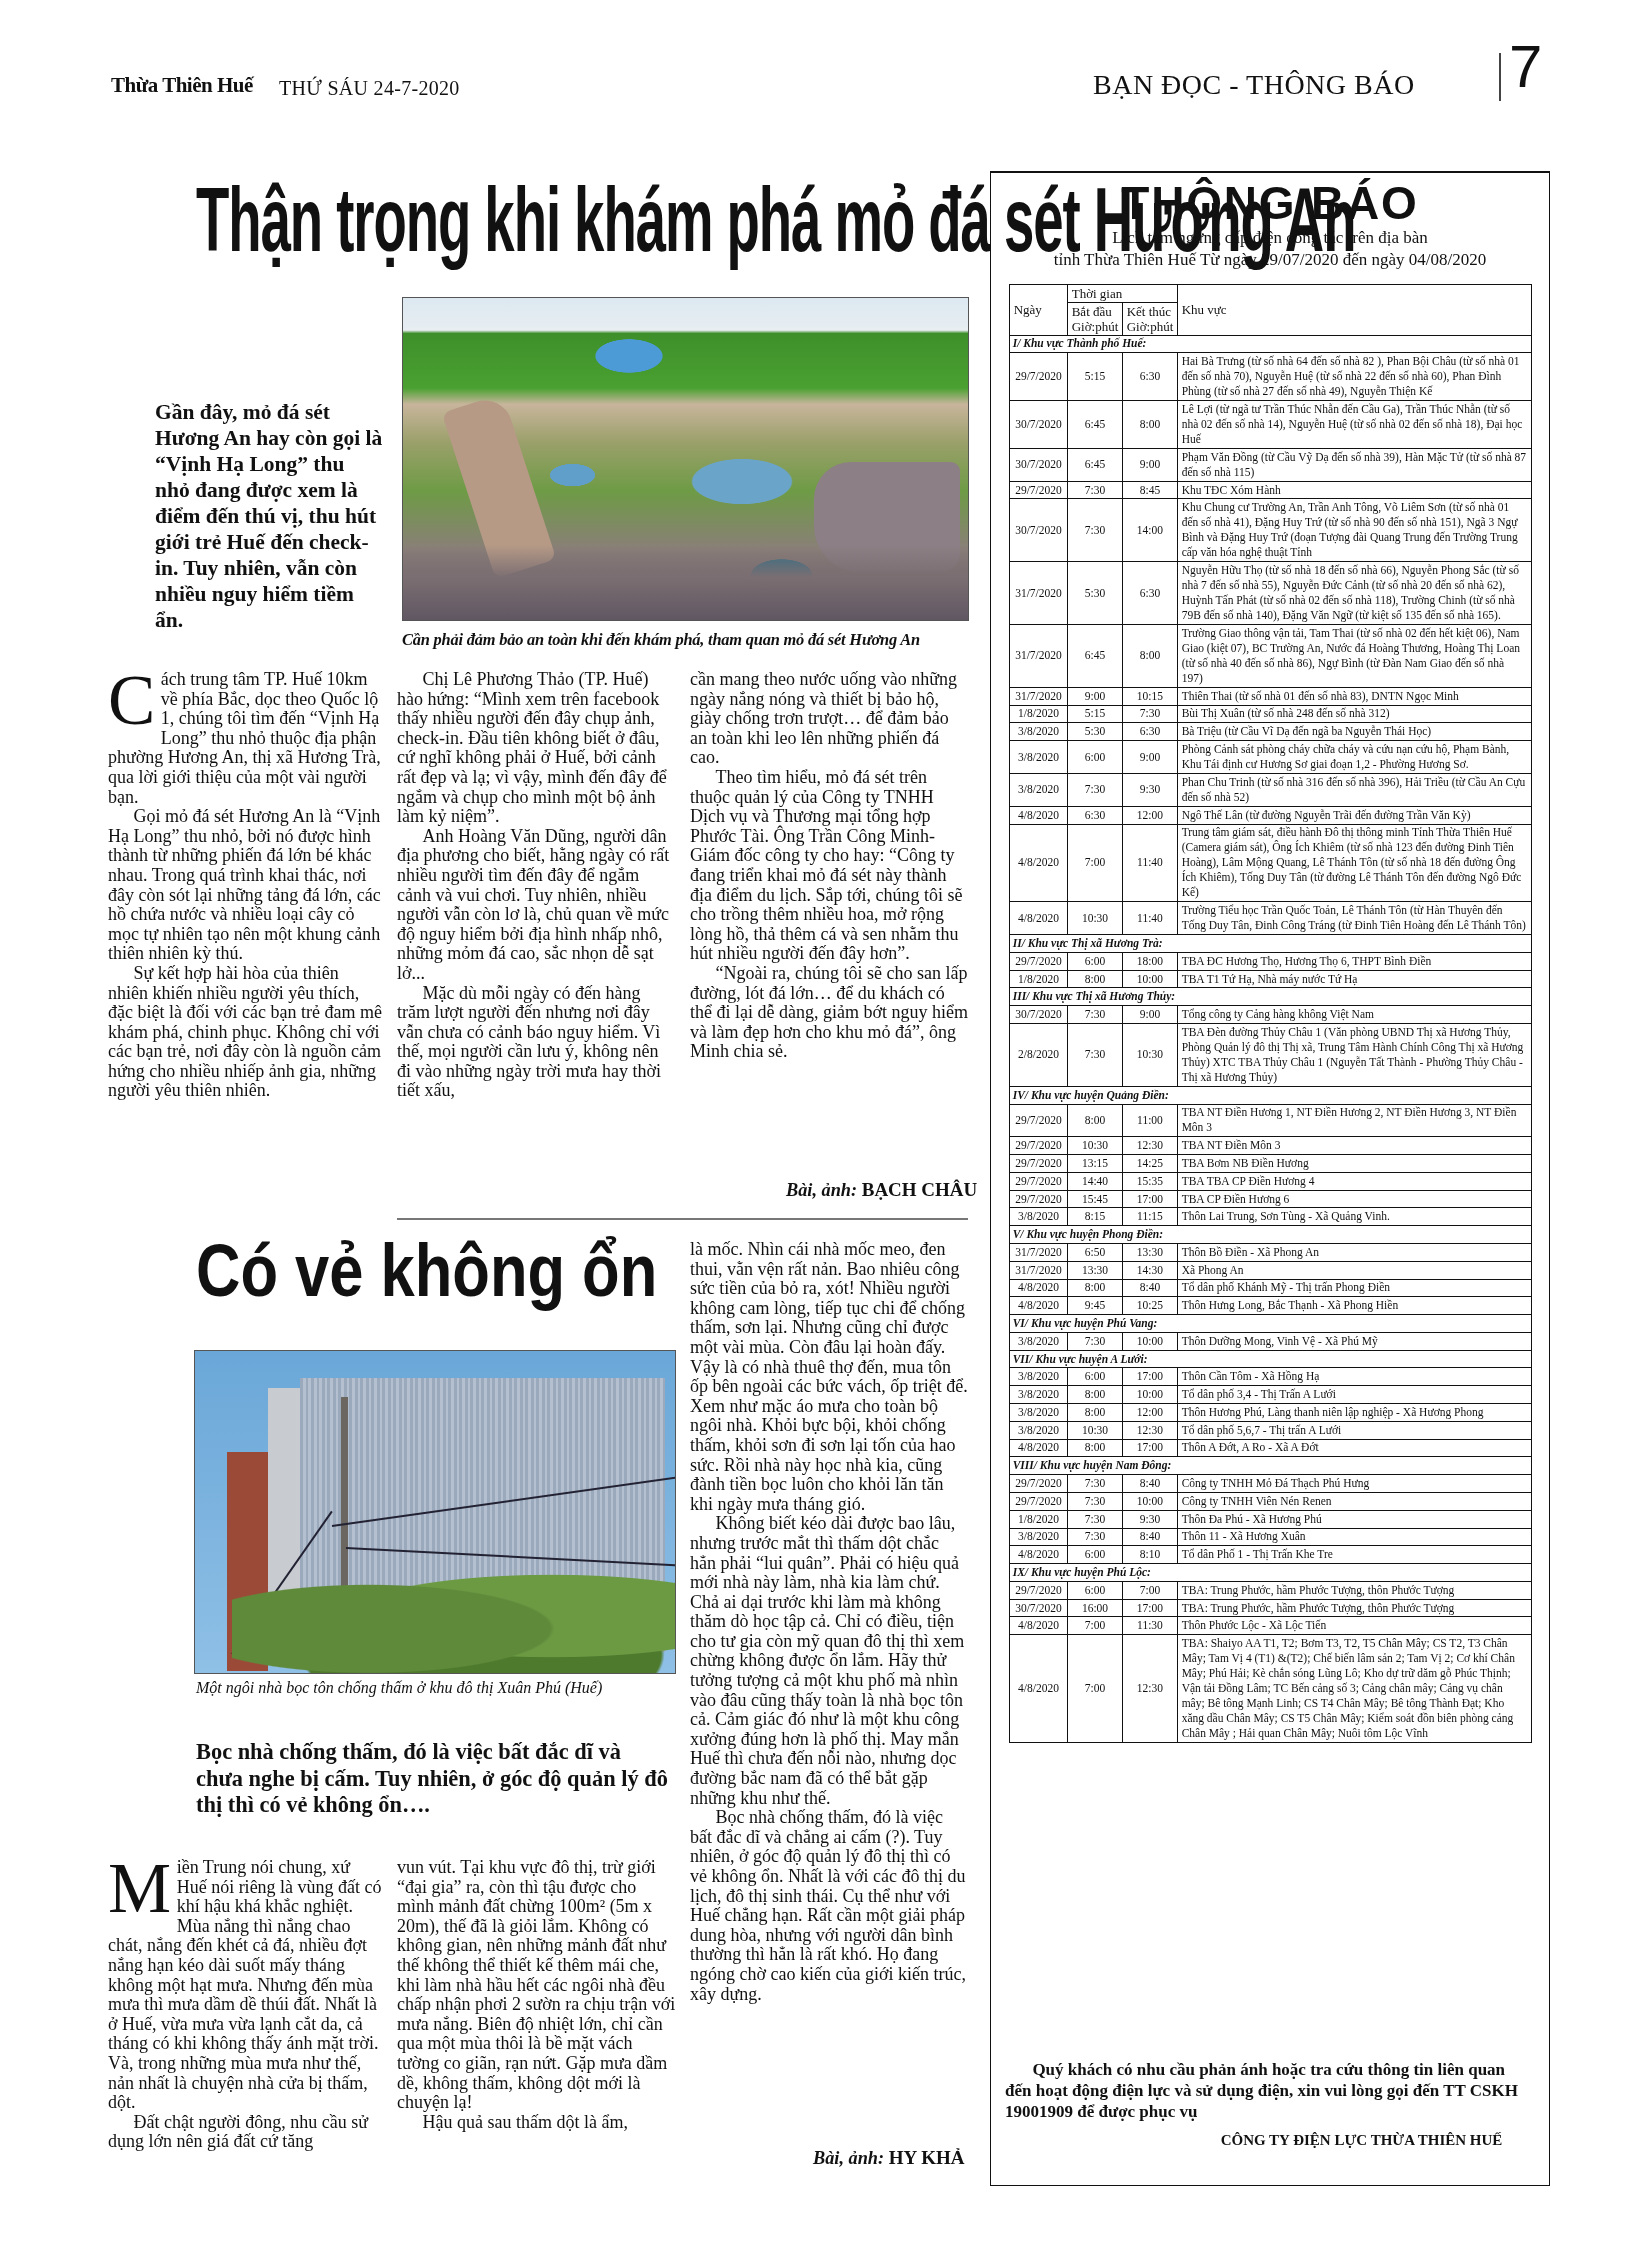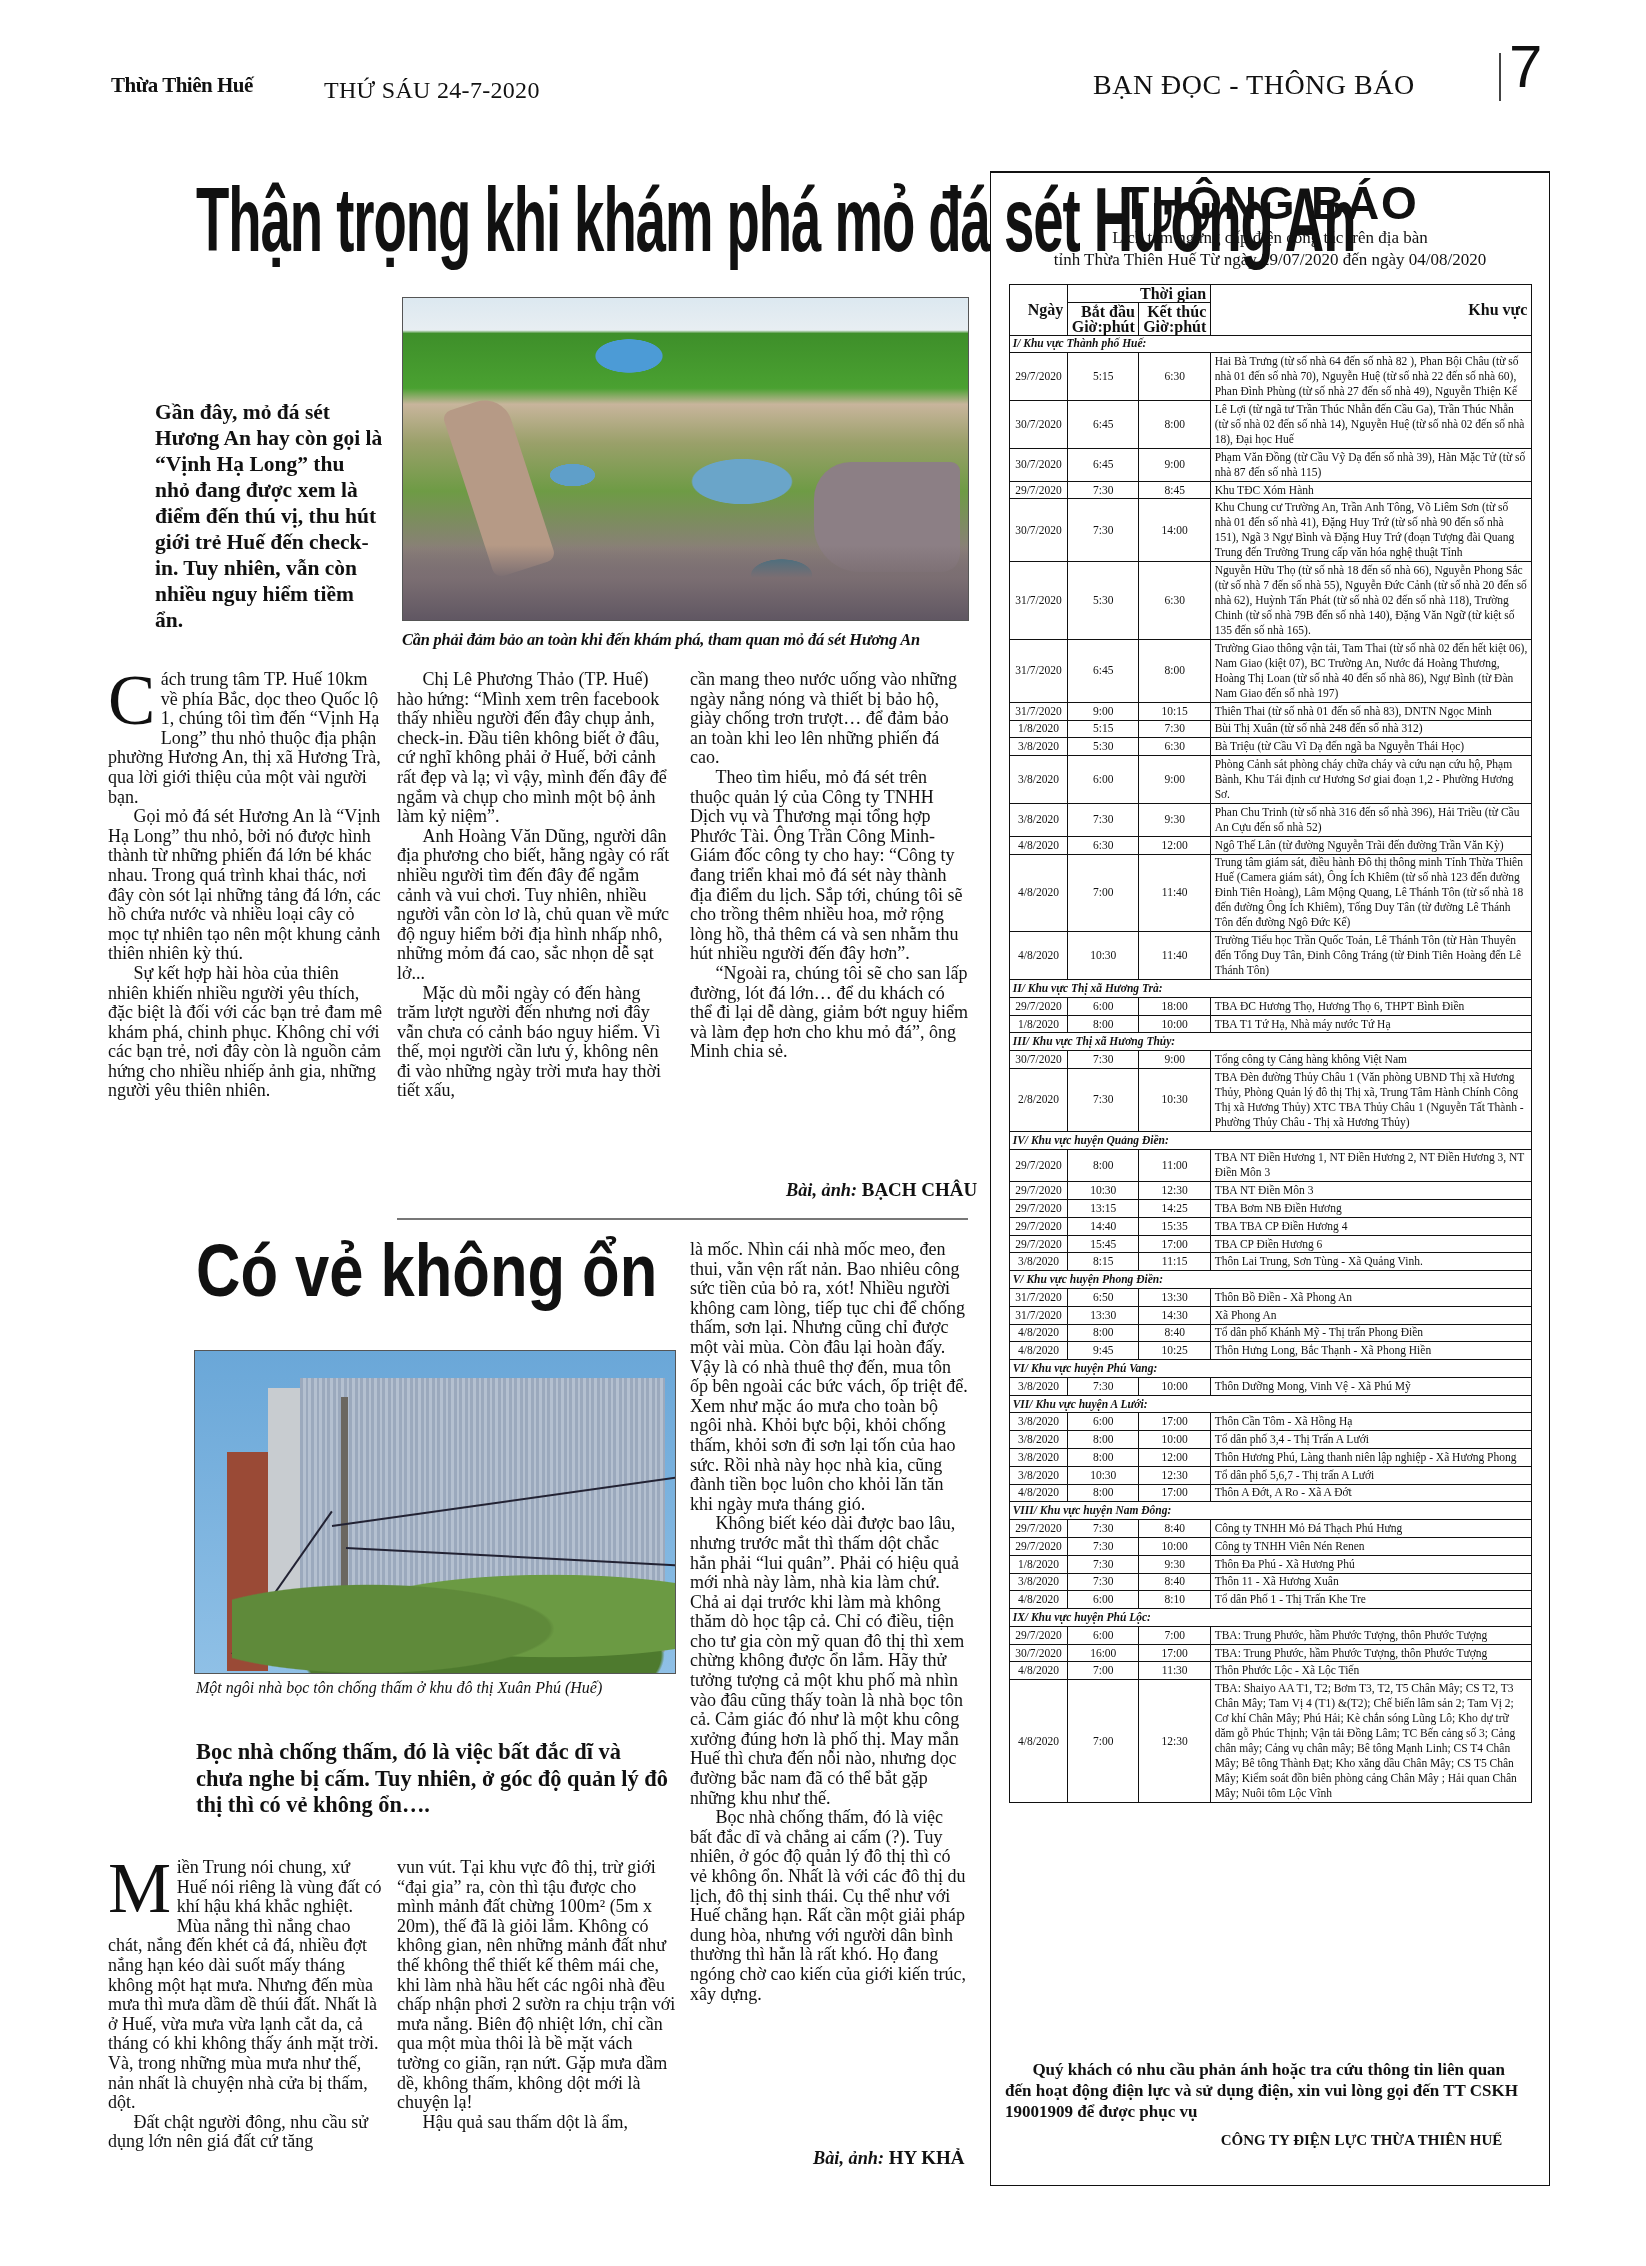--- a/index.html
+++ b/index.html
@@ -3,21 +3,21 @@
 <meta charset="utf-8">
 <style>
   * { box-sizing: border-box; margin: 0; padding: 0; }
   html, body { width: 1647px; height: 2267px; background: #ffffff; overflow: hidden; }
   body { position: relative; font-family: "Liberation Serif", "DejaVu Serif", serif; color: #111; }
 
   .abs { position: absolute; }
 
   
   .mast { left: 111px; top: 73px; font-family: "Liberation Serif", serif; font-weight: bold; font-size: 21px; letter-spacing: -0.5px; }
-  .date { left: 279px; top: 77px; font-size: 24px; letter-spacing: 0.3px; margin-left: 45px; }
+  .date { left: 279px; top: 77px; font-size: 20px; letter-spacing: 0.3px; }
   .section { left: 1093px; top: 69px; font-size: 28px; letter-spacing: 0.5px; }
   .pagerule { left: 1499px; top: 53px; width: 1.8px; height: 48px; background: #444; }
   .pagenum { left: 1509px; top: 37px; font-family: "Liberation Sans", sans-serif; font-size: 60px; line-height: 1; }
 
   
   .title1 { left: 196px; top: 151px; width: 768px; height: 137px; font-family: "Liberation Sans", sans-serif; font-weight: bold; font-size: 91px; line-height: 137px; white-space: nowrap; transform: scaleX(0.6); transform-origin: left center; letter-spacing: -1.8px; }
   .photo1 { left: 402px; top: 297px; width: 567px; height: 324px; border: 0.9px solid #555; overflow: hidden;
     background:
       radial-gradient(ellipse 55px 27.4px at 40% 18%, #4c9bd6 60%, transparent 62%),
       radial-gradient(ellipse 82px 37px at 60% 57%, #6aa5c9 60%, transparent 62%),
@@ -59,21 +59,21 @@
   .c6 { left: 690px; top: 1240px; width: 279px; }
   .byline2 { left: 813px; top: 2147px; font-size: 18.3px; }
 
   
   .notice { left: 990px; top: 171px; width: 560px; height: 2015px; border: 1.8px solid #111; border-top: 2.7px solid #111; }
   .n-title { left: 990px; top: 176px; width: 560px; text-align: center; font-family: "Liberation Sans", sans-serif; font-weight: bold; font-size: 46px; letter-spacing: 1.8px; }
   .n-sub { left: 990px; top: 227px; width: 560px; text-align: center; font-size: 17px; line-height: 22px; }
 
   table.sched { position: absolute; left: 1009px; top: 284px; width: 523px; border-collapse: collapse; font-size: 11.5px; line-height: 15px; }
   table.sched th, table.sched td { border: 1.1px solid #111; padding: 0.9px 3.7px; vertical-align: middle; }
-  table.sched th { font-weight: bold; text-align: right; font-size: 16px; }
+  table.sched th { font-weight: normal; text-align: left; font-size: 13px; }
   table.sched td.d, table.sched td.t { text-align: center; white-space: nowrap; padding: 0.9px 1.8px; }
   table.sched td.sec { font-style: italic; font-weight: bold; padding: 0.9px 2.7px; }
   col.cd { width: 58px; } col.cs { width: 52px; } col.ce { width: 52px; }
 
   .n-foot { left: 1005px; top: 2059px; width: 530px; font-weight: bold; font-size: 17px; line-height: 21px; }
   .n-foot p { text-indent: 27.4px; }
   .n-sign { left: 1188px; top: 2132px; width: 347px; text-align: center; font-weight: bold; font-size: 15px; }
 </style>
 </head>
 <body>

